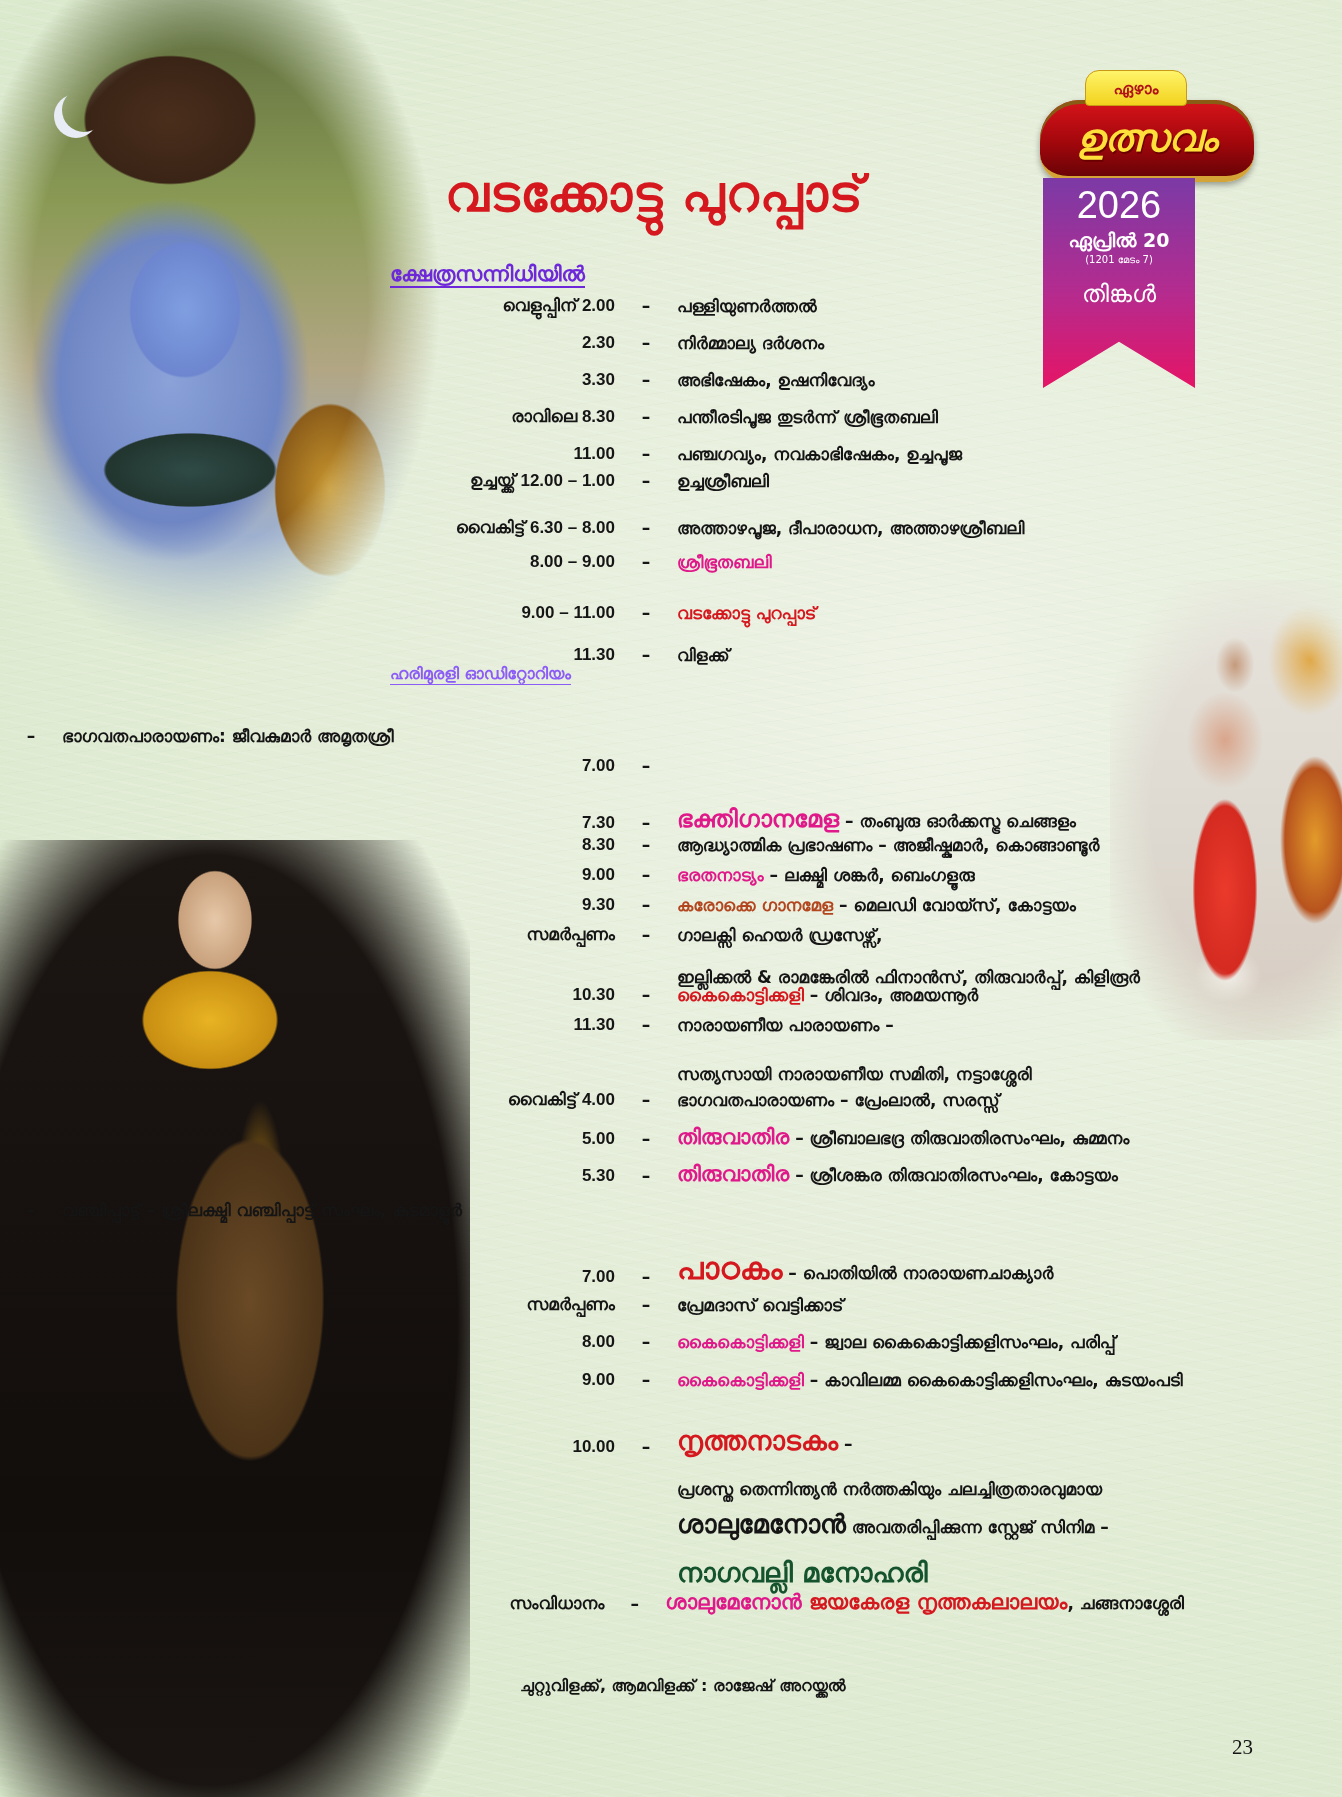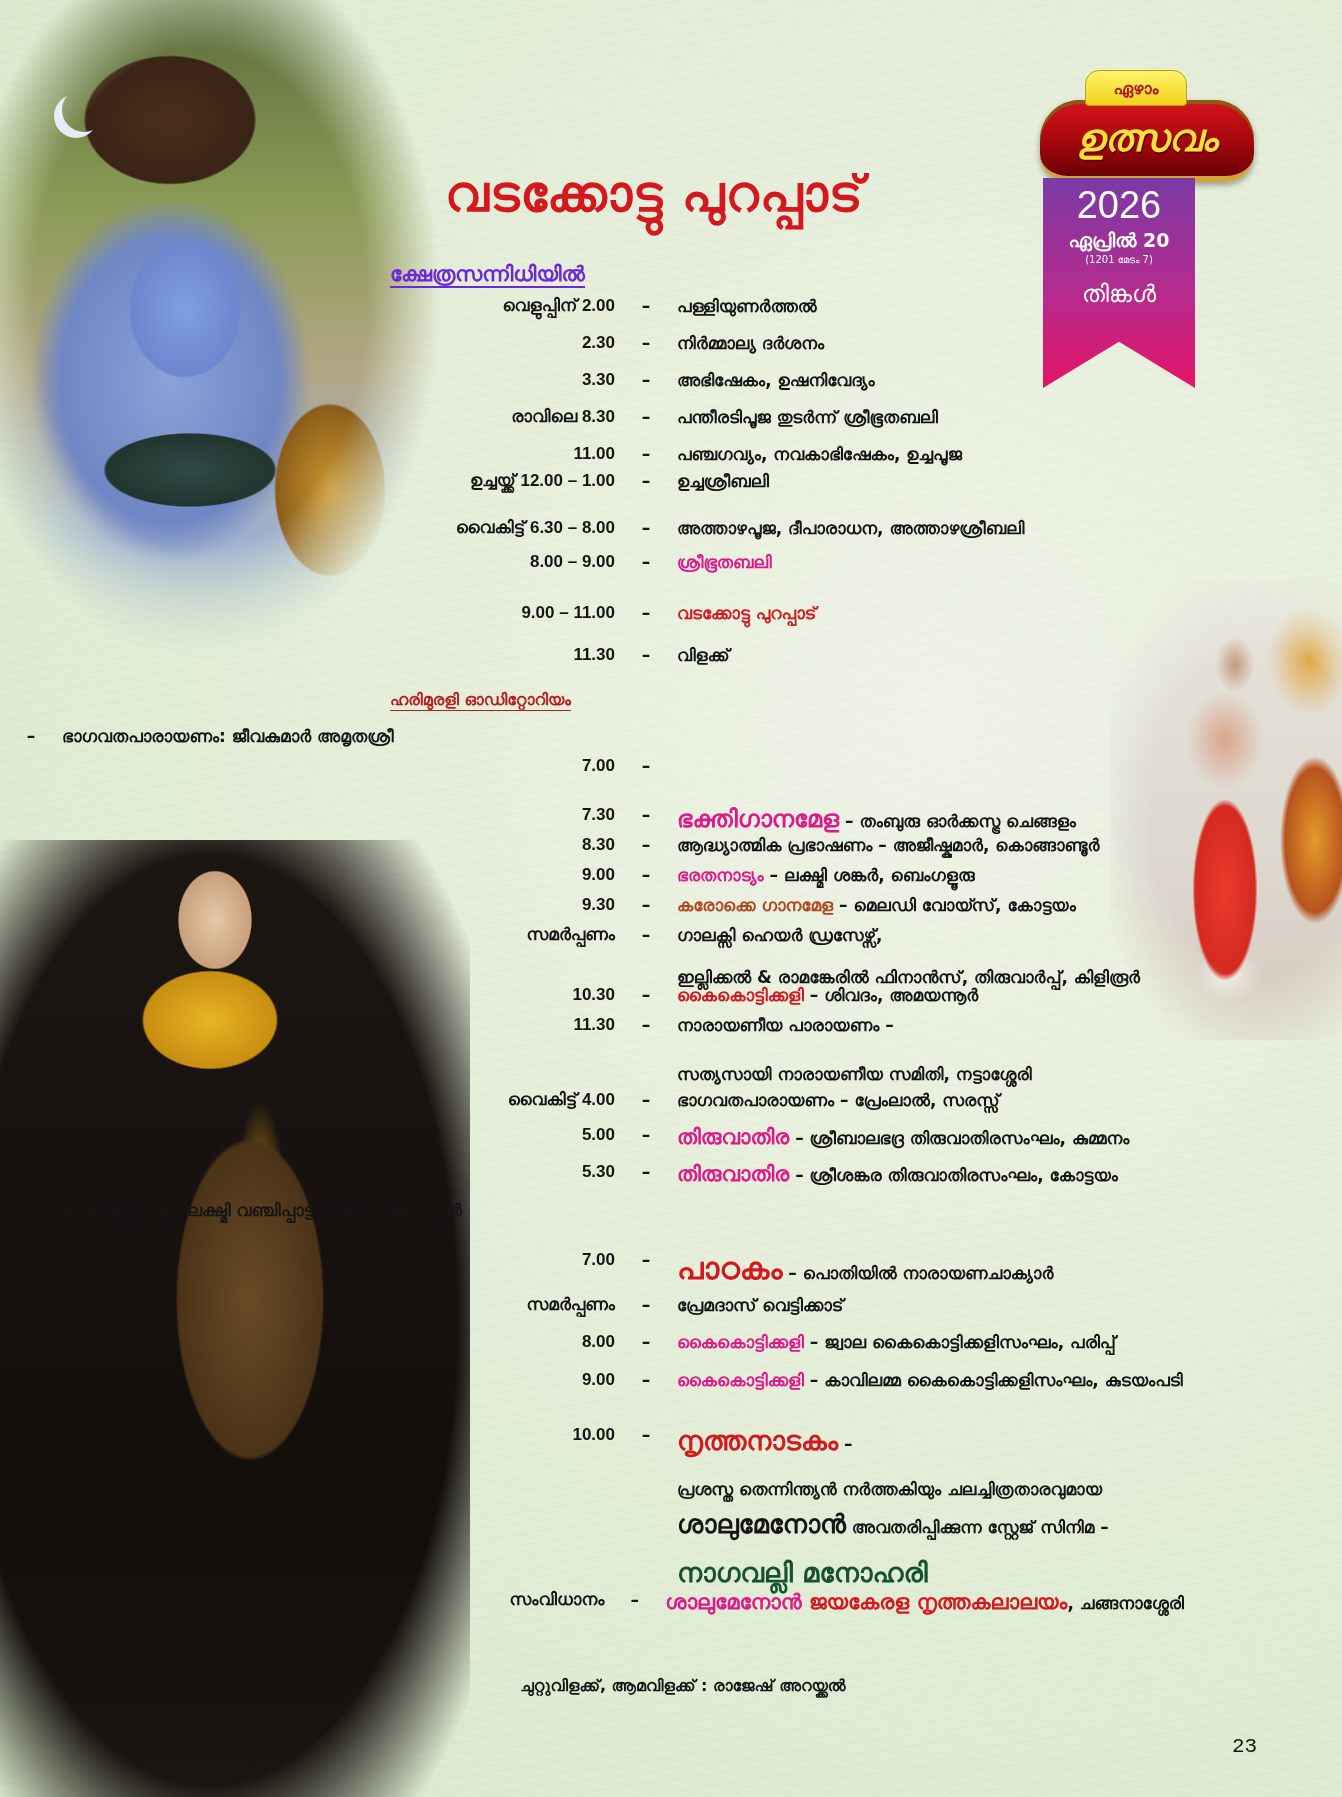--- a/index.html
+++ b/index.html
@@ -95,23 +95,23 @@
     position: absolute; left: 445px; top: 165px;
     font-size: 50px; font-weight: bold; color: #d5171e; letter-spacing: 1px;
   }
 
   
   .section-head {
     position: absolute; font-weight: bold; text-decoration: underline;
     text-underline-offset: 5px;
   }
   .sh-1 { left: 390px; top: 262px; font-size: 21px; color: #6d28d9; }
-  .sh-2 { left: 390px; top: 690px; font-size: 16px; color: #b91c1c; }
-
-  .row { position: absolute; left: 0; width: 1184px; display: flex; align-items: flex-start; }
+  .sh-2 { left: 390px; top: 664px; font-size: 16px; color: #8b5cf6; }
+
+  .row { position: absolute; left: 0; width: 1184px; display: flex; align-items: flex-end; }
   .row .time {
     width: 615px; text-align: right; font-weight: bold; font-size: 17px;
     font-family: "Liberation Sans", sans-serif;
   }
   .row .dash { width: 62px; text-align: center; font-weight: bold; font-size: 17px; }
   .row .act { font-weight: bold; font-size: 17px; white-space: nowrap; }
   .pink { color: #e0198a; }
   .red { color: #d5171e; }
   .brick { color: #b2461f; }
   .hl-big { font-size: 31px; }
@@ -119,21 +119,21 @@
 
   .cont { position: absolute; left: 677px; font-weight: bold; font-size: 17px; white-space: nowrap; margin-top: 12px; }
   .cont-lg { font-size: 26px; }
   .cont-pink { color: #14532d; font-size: 27px; }
 
   .footer-note {
     position: absolute; left: 520px; top: 1676px; font-size: 16px; font-weight: bold;
   }
   .page-num {
     position: absolute; left: 1232px; top: 1735px; font-size: 21px;
-    font-family: Liberation Mono, monospace;
+    font-family: Liberation Serif, serif;
   }
 </style>
 </head>
 <body>
 
 <div class="paper-texture"></div>
 
 <div class="shiva"></div>
 <div class="crescent"></div>
 <div class="performer"></div>

